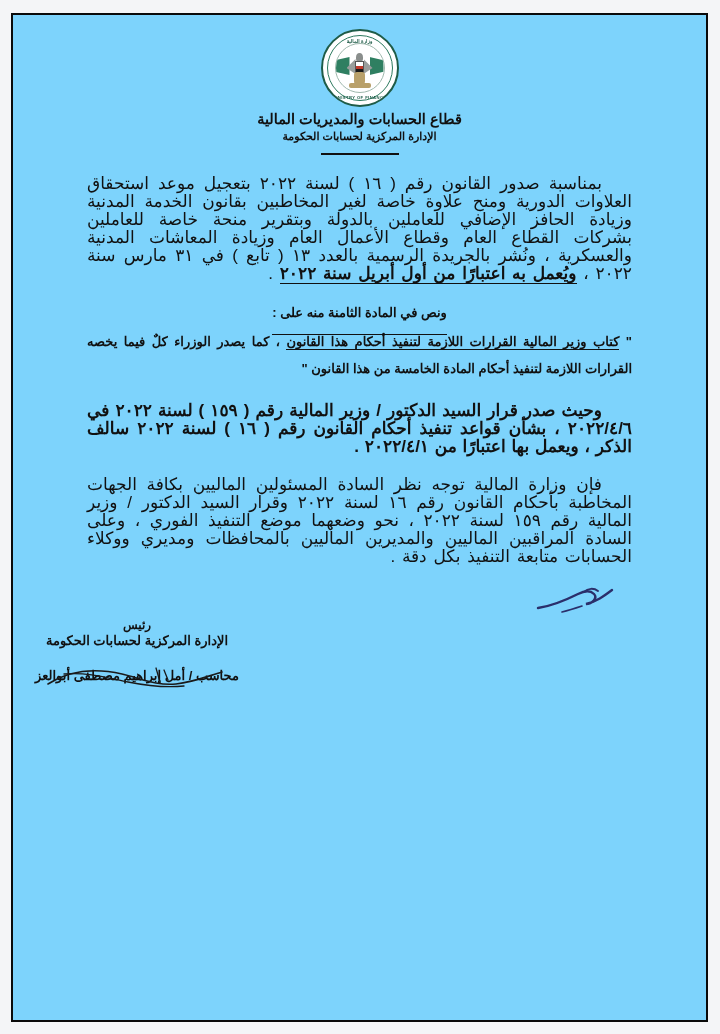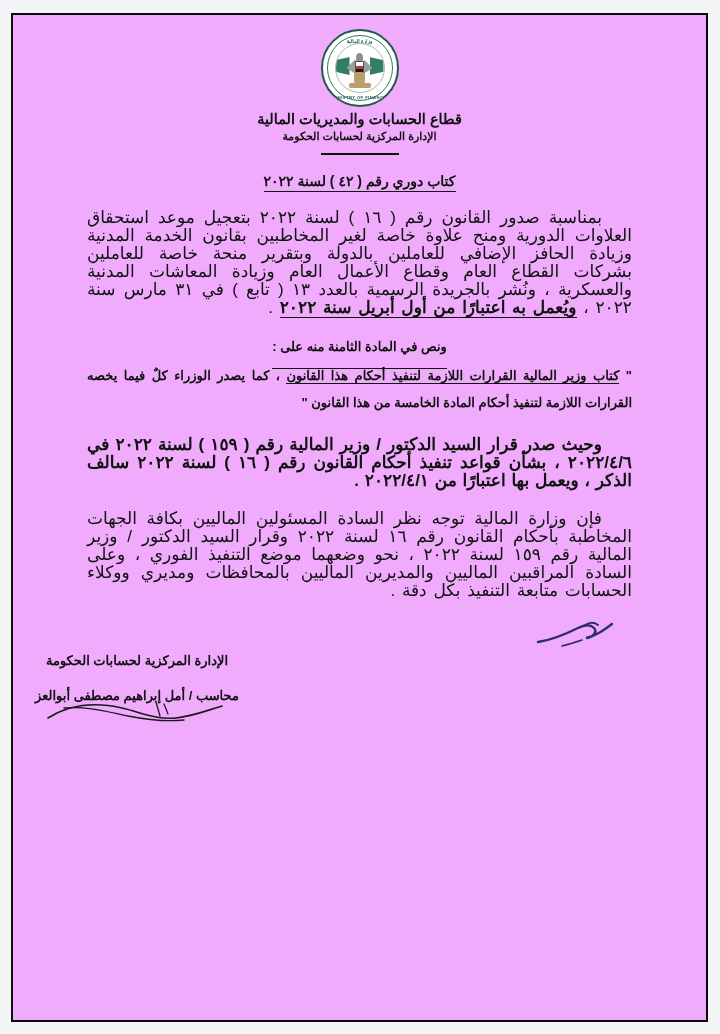--- a/index.html
+++ b/index.html
@@ -13,21 +13,21 @@
     font-family: "Liberation Serif", "DejaVu Serif", serif;
     overflow: hidden;
   }
 
   .page {
     position: absolute;
     left: 11px;
     top: 13px;
     width: 697px;
     height: 1009px;
-    background: #f0abfc;
+    background: #7dd3fc;
     border: 2px solid #0a0a0a;
     box-sizing: border-box;
     overflow: hidden;
   }
 
   .content {
     position: relative;
     width: 100%;
     height: 100%;
     box-sizing: border-box;
@@ -319,23 +319,20 @@
           <div class="seal-text-bottom">MINISTRY OF FINANCE</div>
         </div>
       </div>
 
       <div class="org-line1">قطاع الحسابات والمديريات المالية</div>
       <div class="org-line2">الإدارة المركزية لحسابات الحكومة</div>
 
       <div class="rule"></div>
     </div>
 
-    <div class="doc-title">
-      <span class="u">كتاب دوري رقم (  ٤٢  ) لسنة ٢٠٢٢</span>
-    </div>
 
     <p class="para indent">
       <span>بمناسبة صدور القانون رقم ( ١٦ ) لسنة ٢٠٢٢ بتعجيل موعد استحقاق العلاوات الدورية ومنح علاوة خاصة لغير المخاطبين بقانون الخدمة المدنية وزيادة الحافز الإضافي للعاملين بالدولة وبتقرير منحة خاصة للعاملين بشركات القطاع العام وقطاع الأعمال العام وزيادة المعاشات المدنية والعسكرية ، ونُشر بالجريدة الرسمية بالعدد  ١٣ ( تابع )  في ٣١ مارس سنة ٢٠٢٢ ، </span><span class="u-bold">ويُعمل به اعتبارًا من أول أبريل سنة ٢٠٢٢</span><span> .</span>
     </p>
 
     <div class="heading-u">
       <span>ونص في المادة الثامنة منه على :</span>
     </div>
 
     <p class="quote-block">
@@ -349,20 +346,21 @@
     <div class="sig-area">
 
       <svg class="sig-scribble-top" viewBox="0 0 90 34">
         <path d="M6 22 C20 20, 34 14, 46 8 C52 5, 58 4, 62 8 C66 12, 60 18, 54 18
                  C64 16, 72 10, 80 4" fill="none" stroke="#2b2f6b" stroke-width="2.4" stroke-linecap="round"></path>
         <path d="M52 6 C56 2, 62 2, 66 5" fill="none" stroke="#2b2f6b" stroke-width="2" stroke-linecap="round"></path>
         <path d="M30 26 C38 24, 44 22, 50 20" fill="none" stroke="#2b2f6b" stroke-width="1.6" stroke-linecap="round"></path>
       </svg>
 
       <div class="sig-block">
+        <div class="sig-role1">رئيس</div>
         <div class="sig-role2">الإدارة المركزية لحسابات الحكومة</div>
 
         <svg class="sig-scribble-name" viewBox="0 0 200 34">
           <path d="M4 20 C26 6, 52 4, 78 10 C96 14, 112 22, 132 20 C150 18, 164 12, 178 8" fill="none" stroke="#1a1a1a" stroke-width="1.6" stroke-linecap="round"></path>
           <path d="M20 10 C44 8, 64 14, 84 18 C104 22, 122 24, 140 22" fill="none" stroke="#1a1a1a" stroke-width="1.3" stroke-linecap="round"></path>
           <path d="M112 4 L116 18 M120 6 L124 16" fill="none" stroke="#1a1a1a" stroke-width="1.3" stroke-linecap="round"></path>
         </svg>
 
         <div class="sig-name">محاسب / أمل إبراهيم مصطفى أبوالعز</div>
       </div>

